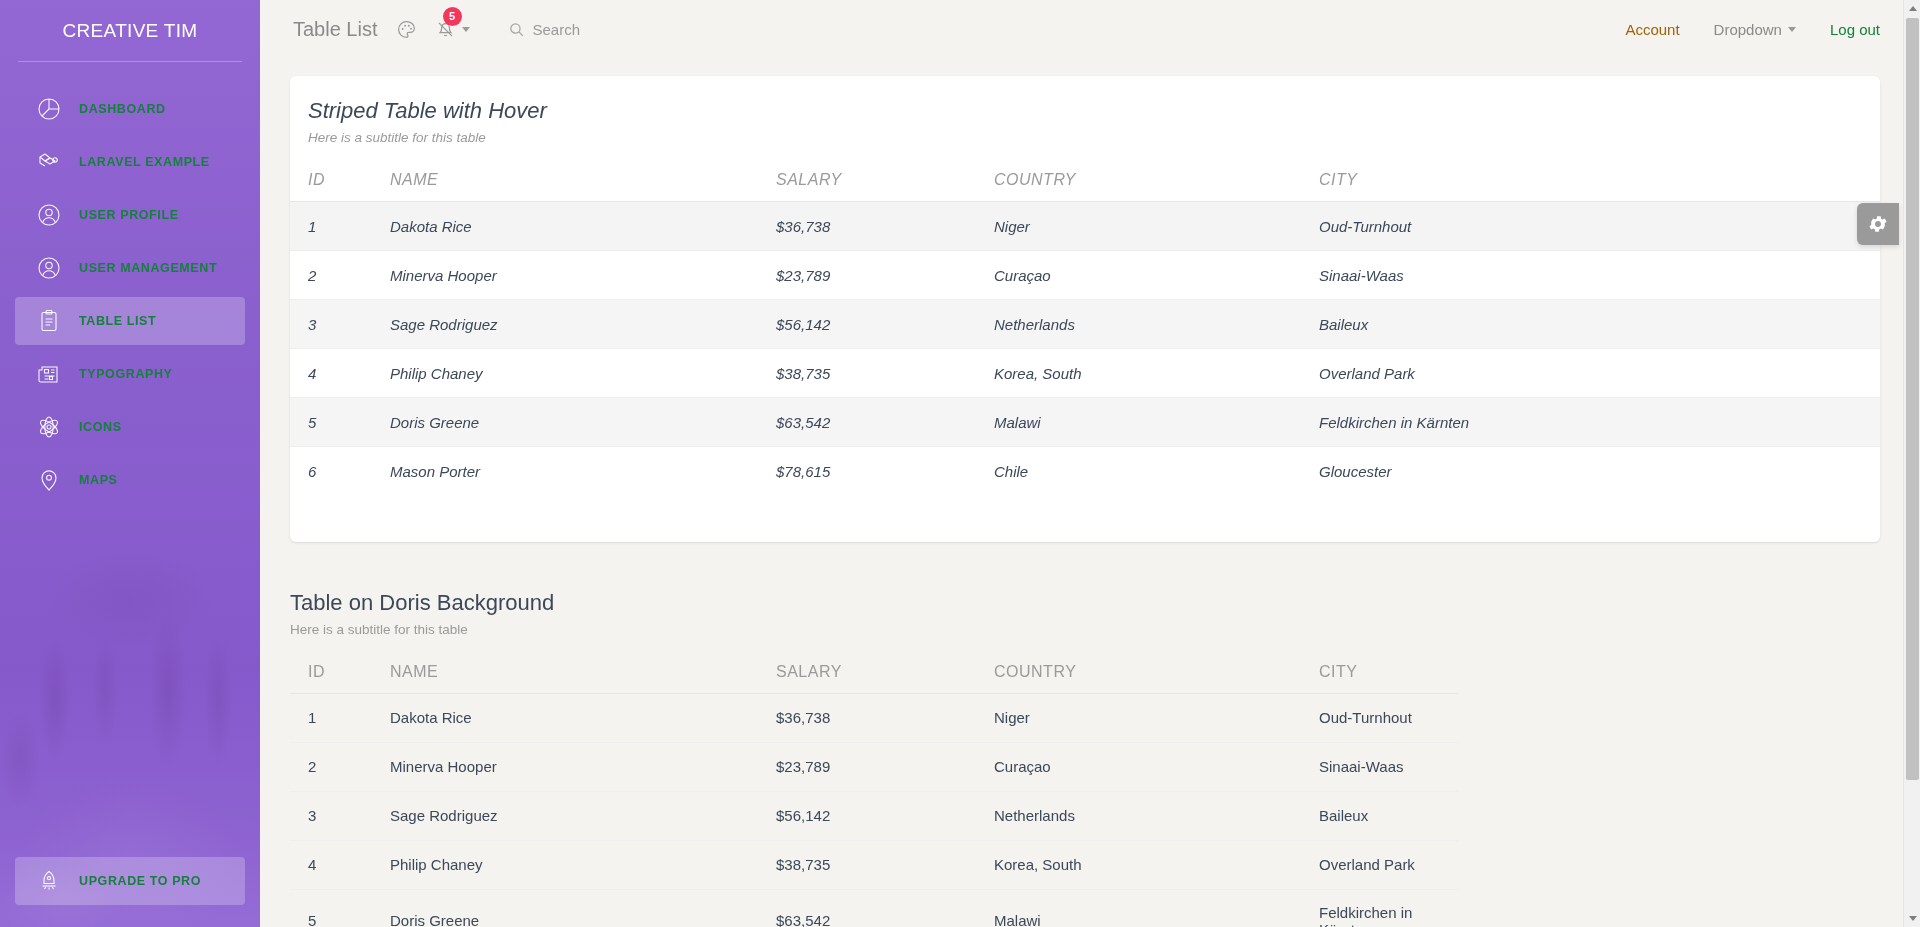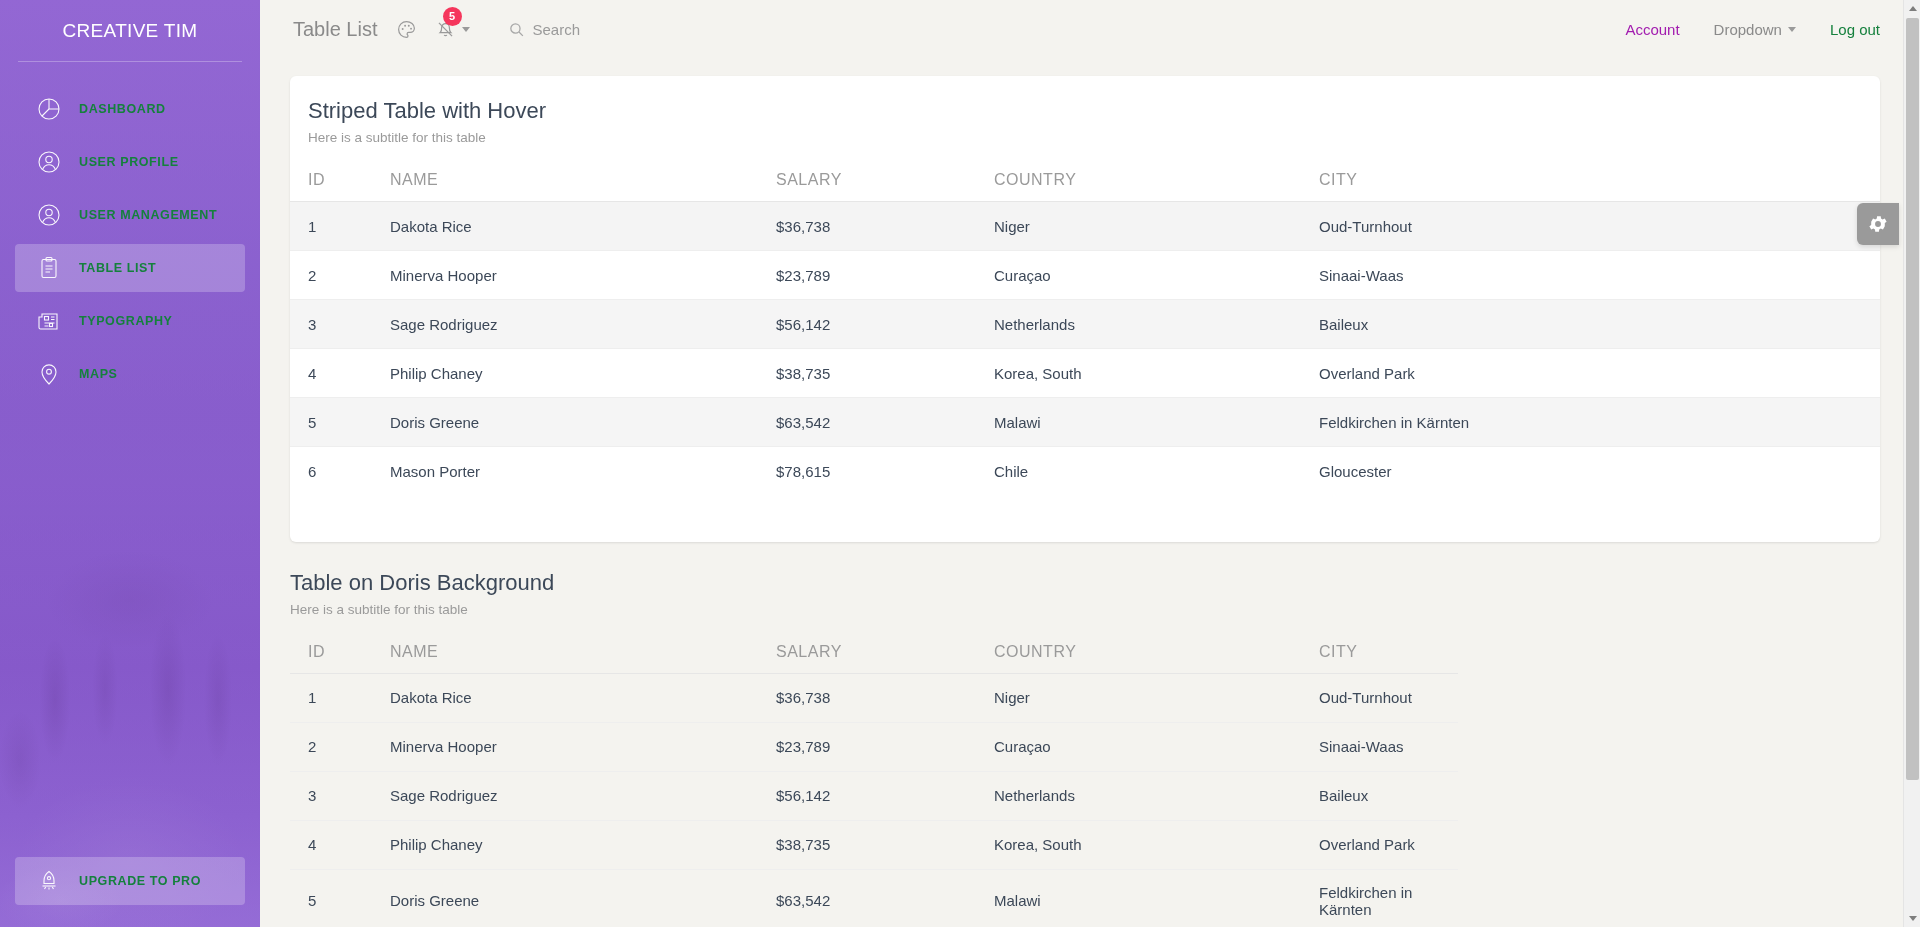--- a/index.html
+++ b/index.html
@@ -193,36 +193,37 @@
     gap: 34px;
   }
   .nav-link {
     font-size: 15px;
     text-decoration: none;
     cursor: pointer;
     white-space: nowrap;
     display: flex;
     align-items: center;
   }
-  .nav-link.account { color: #a21caf; }
+  .nav-link.account { color: #a16207; }
   .nav-link.dropdown { color: #8a8a8a; text-align: center; }
   .nav-link.logout { color: #15803d; }
 
   
   #content {
     padding: 18px 40px 0 30px;
   }
 
   .card {
     background: #ffffff;
     border-radius: 6px;
     box-shadow: 0 1px 3px rgba(0,0,0,.07), 0 1px 2px rgba(0,0,0,.04);
     padding: 22px 0 0 0;
-    margin-bottom: 24px;
+    margin-bottom: 44px;
     position: relative;
+    font-style: italic;
   }
   .card-head { padding: 0 18px 0 18px; }
   .card-title {
     font-size: 22px;
     color: #3c4858;
     font-weight: 400;
     margin-bottom: 6px;
   }
   .card-sub {
     font-size: 13.5px;
@@ -356,20 +357,31 @@
           <span class="sb-ico">
             <svg width="26" height="26" viewBox="0 0 26 26" fill="none" stroke="currentColor" stroke-width="1.1">
               <circle cx="13" cy="13" r="10"></circle>
                 <path d="M13 3v10h10"></path>
                 <path d="M13 13l-7 7"></path>
             </svg>
           </span>
           <span class="sb-label">DASHBOARD</span>
         </div>
 
+        <div class="sb-item">
+          <span class="sb-ico">
+            <svg width="26" height="26" viewBox="0 0 26 26" fill="none" stroke="currentColor" stroke-width="1.1" stroke-linejoin="round">
+              <path d="M4 8l5-3 5 4-5 3z"></path>
+                <path d="M9 12l5 3 5-3-5-3z"></path>
+                <path d="M4 8v6l5 3"></path>
+              <circle cx="19" cy="11" r="2.2"></circle>
+            </svg>
+          </span>
+          <span class="sb-label">LARAVEL EXAMPLE</span>
+        </div>
 
         <div class="sb-item">
           <span class="sb-ico">
             <svg width="26" height="26" viewBox="0 0 26 26" fill="none" stroke="currentColor" stroke-width="1.1">
               <circle cx="13" cy="13" r="10"></circle>
                 <circle cx="13" cy="10.5" r="3.2"></circle>
               <path d="M6.6 20.4c1.3-3 3.6-4.6 6.4-4.6s5.1 1.6 6.4 4.6"></path>
             </svg>
           </span>
           <span class="sb-label">USER PROFILE</span>
@@ -402,20 +414,31 @@
             <svg width="26" height="26" viewBox="0 0 26 26" fill="none" stroke="currentColor" stroke-width="1.1">
               <path d="M6 6h15v15H4.5A1.5 1.5 0 013 19.5V9h3z"></path>
               <rect x="8.5" y="8.5" width="4" height="3.5"></rect>
               <path d="M15 9h3.5M15 11.5h3.5M8.5 15h10M8.5 18h4"></path>
               <rect x="13.5" y="15.5" width="3" height="3"></rect>
             </svg>
           </span>
           <span class="sb-label">TYPOGRAPHY</span>
         </div>
 
+        <div class="sb-item">
+          <span class="sb-ico">
+            <svg width="26" height="26" viewBox="0 0 26 26" fill="none" stroke="currentColor" stroke-width="1.1">
+              <circle cx="13" cy="13" r="2"></circle>
+              <ellipse cx="13" cy="13" rx="10" ry="4.2" transform="rotate(35 13 13)"></ellipse>
+              <ellipse cx="13" cy="13" rx="10" ry="4.2" transform="rotate(-35 13 13)"></ellipse>
+              <ellipse cx="13" cy="13" rx="10" ry="4.2" transform="rotate(90 13 13)"></ellipse>
+            </svg>
+          </span>
+          <span class="sb-label">ICONS</span>
+        </div>
 
         <div class="sb-item">
           <span class="sb-ico">
             <svg width="26" height="26" viewBox="0 0 26 26" fill="none" stroke="currentColor" stroke-width="1.1">
               <path d="M13 23s7-7.2 7-12.1A7 7 0 006 10.9C6 15.8 13 23 13 23z"></path>
               <circle cx="13" cy="10.7" r="2.4"></circle>
             </svg>
           </span>
           <span class="sb-label">MAPS</span>
         </div>

